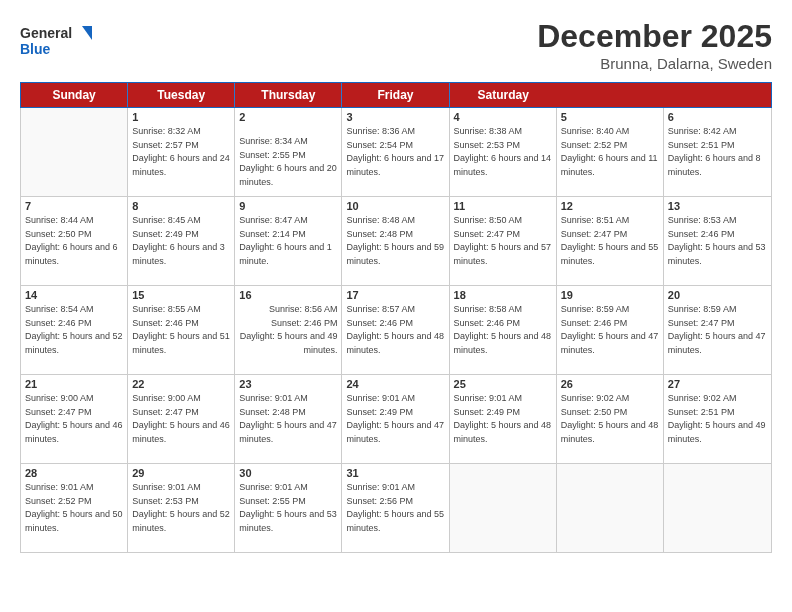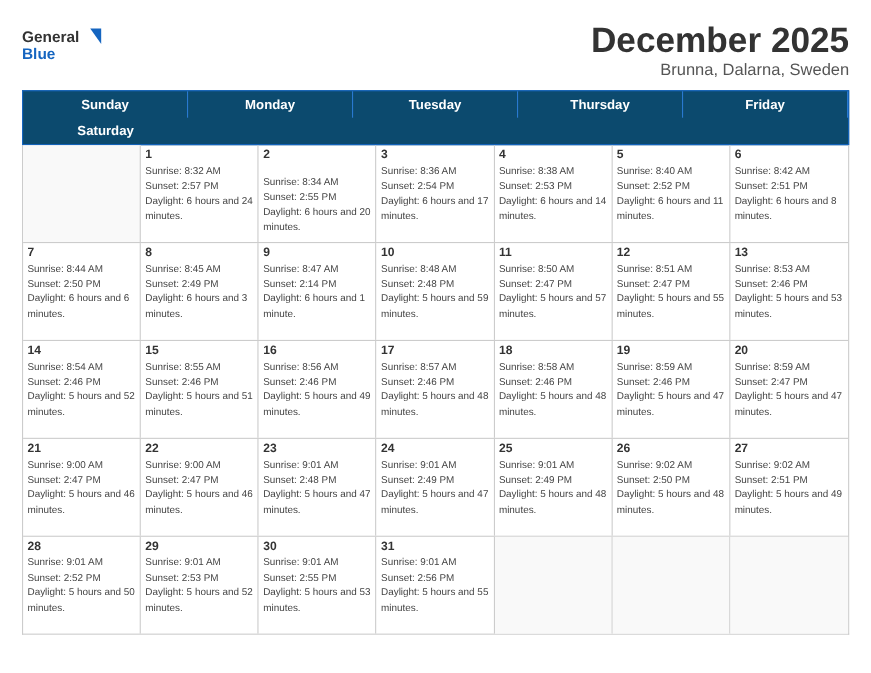--- a/index.html
+++ b/index.html
@@ -39,22 +39,22 @@
       font-size: 15px;
       color: #555;
     }
     .calendar {
       flex: 1;
       display: flex;
       flex-direction: column;
     }
     .cal-header {
       display: grid;
-      grid-template-columns: repeat(5, 1fr);
-      background: #0c4a6e;
+      grid-template-columns: repeat(7, 1fr);
+      background: #b91c1c;
       border: 1px solid #1565c0;
     }
     .cal-header-cell {
       color: #fff;
       font-size: 12px;
       font-weight: bold;
       padding: 5px 4px;
       text-align: center;
       border-right: 1px solid #2979d0;
     }
@@ -113,21 +113,20 @@
     </div>
     <div class="title-block">
       <div class="main-title">December 2025</div>
       <div class="subtitle">Brunna, Dalarna, Sweden</div>
     </div>
   </div>
 
   <div class="calendar">
     <div class="cal-header">
     <div class="cal-header-cell">Sunday</div>
-        <div class="cal-header-cell">Monday</div>
         <div class="cal-header-cell">Tuesday</div>
         <div class="cal-header-cell">Thursday</div>
         <div class="cal-header-cell">Friday</div>
         <div class="cal-header-cell">Saturday</div>
       </div>
     <div class="cal-body">
     <div class="cal-row">
           <div class="cal-cell empty"></div>
           <div class="cal-cell">
             <div class="day-num">1</div>
@@ -218,21 +217,21 @@
 Daylight: 5 hours and 52 minutes.</div>
           </div>
           <div class="cal-cell">
             <div class="day-num">15</div>
             <div class="day-detail" style="white-space: pre-line;">Sunrise: 8:55 AM
 Sunset: 2:46 PM
 Daylight: 5 hours and 51 minutes.</div>
           </div>
           <div class="cal-cell">
             <div class="day-num">16</div>
-            <div class="day-detail" style="white-space: pre-line;">Sunrise: 8:56 AM
+            <div class="day-detail" style="white-space: pre-line; text-align: right;">Sunrise: 8:56 AM
 Sunset: 2:46 PM
 Daylight: 5 hours and 49 minutes.</div>
           </div>
           <div class="cal-cell">
             <div class="day-num">17</div>
             <div class="day-detail" style="white-space: pre-line;">Sunrise: 8:57 AM
 Sunset: 2:46 PM
 Daylight: 5 hours and 48 minutes.</div>
           </div>
           <div class="cal-cell">

